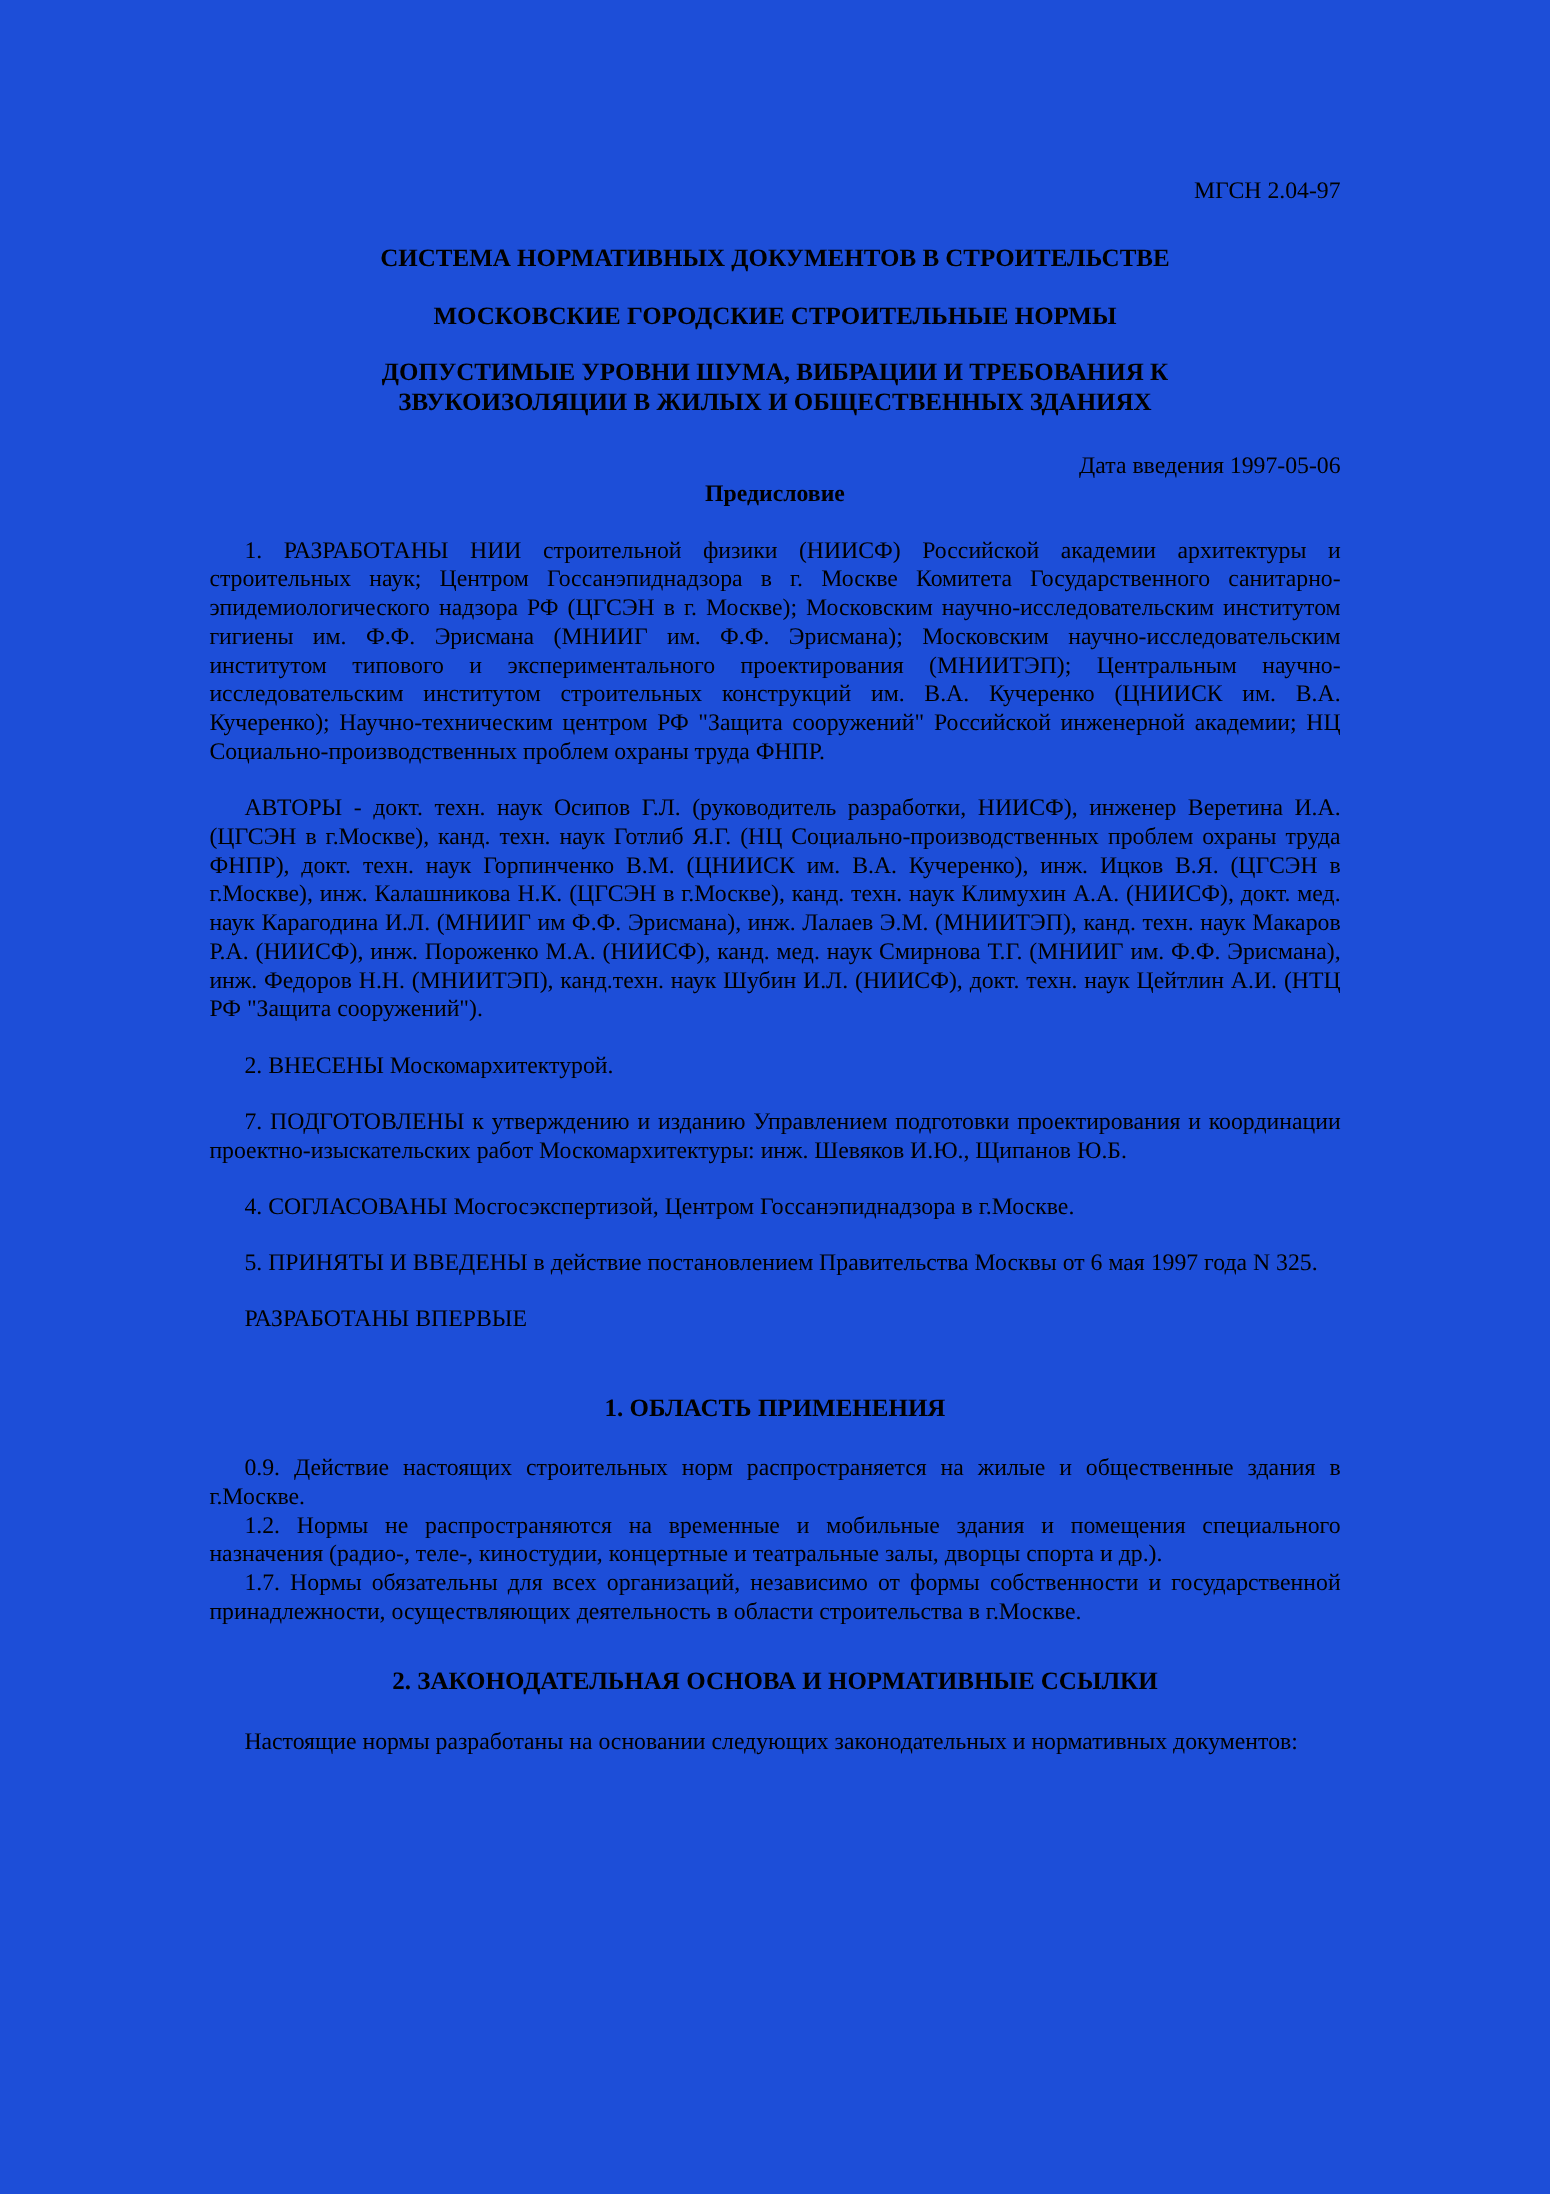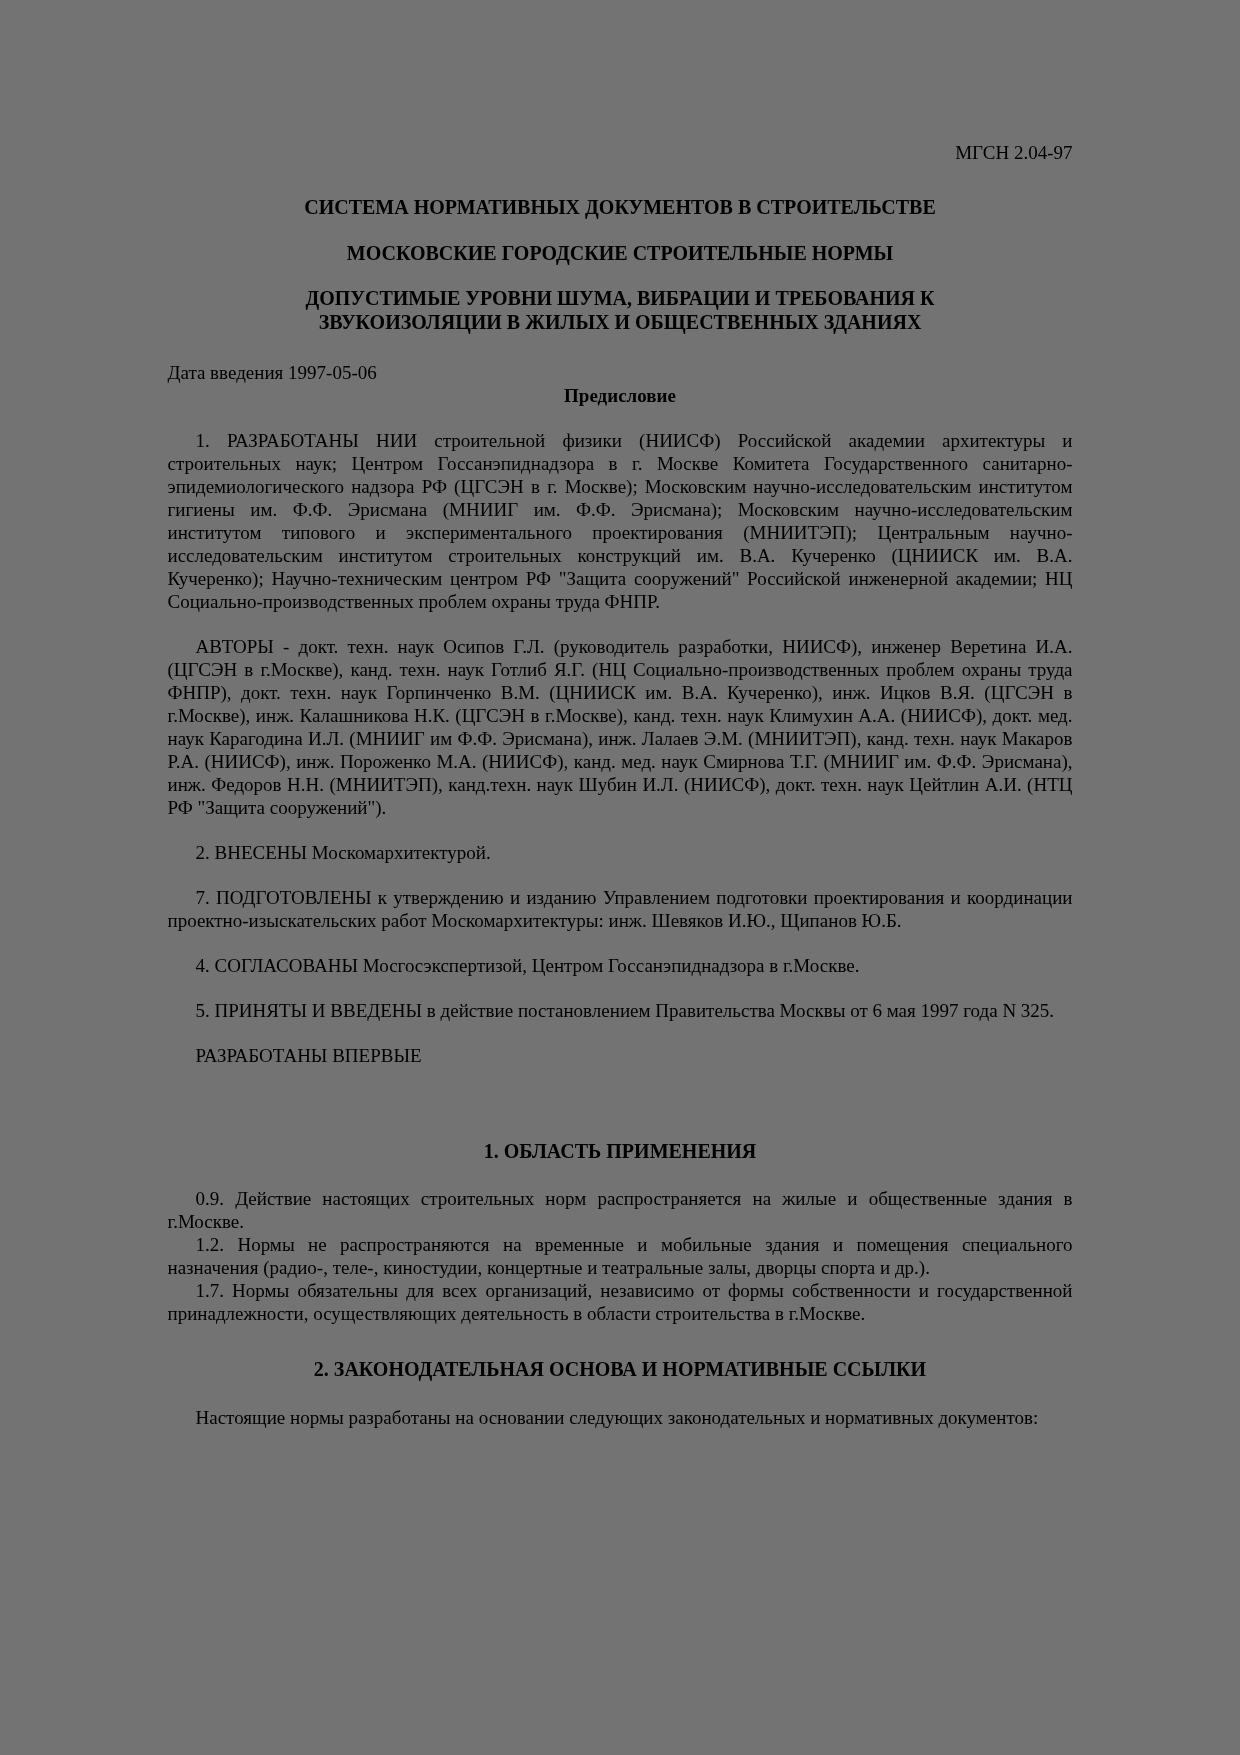--- a/index.html
+++ b/index.html
@@ -4,21 +4,21 @@
 <style>
   html, body {
     margin: 0;
     padding: 0;
     background: #ffffff;
   }
   .page {
     position: relative;
     width: 1240px;
     height: 1755px;
-    background: #737373;
+    background: #1d4ed8;
     overflow: hidden;
   }
   .content {
     width: 905px;
     margin: 0 auto;
     padding-top: 141px;
     font-family: "Liberation Serif", "DejaVu Serif", serif;
     font-size: 19px;
     line-height: 23px;
     color: #000000;
@@ -30,20 +30,21 @@
     text-align: center;
     font-weight: bold;
     font-size: 20px;
     line-height: 24px;
   }
   .title-system { margin-top: 31px; }
   .title-norms  { margin-top: 22px; }
   .title-main   { margin-top: 21px; max-width: 710px; margin-left: auto; margin-right: auto; }
   .intro-date {
     margin-top: 27px;
+    text-align: right;
   }
   .subheading {
     text-align: center;
     font-weight: bold;
     font-size: 19px;
   }
   .para {
     margin: 22px 0 0 0;
     text-align: justify;
     text-indent: 28px;
@@ -52,21 +53,21 @@
     margin: 0;
     text-align: justify;
     text-indent: 28px;
   }
   .section-heading {
     text-align: center;
     font-weight: bold;
     font-size: 20px;
     line-height: 24px;
   }
-  .section-heading-1 { margin-top: 72px; }
+  .section-heading-1 { margin-top: 48px; }
   .section-heading-2 { margin-top: 32px; }
   .first-after-heading { margin-top: 24px; }
   .last-para { margin-top: 25px; }
 </style>
 </head>
 <body>
 
 <div class="page">
   <div class="content">
 

